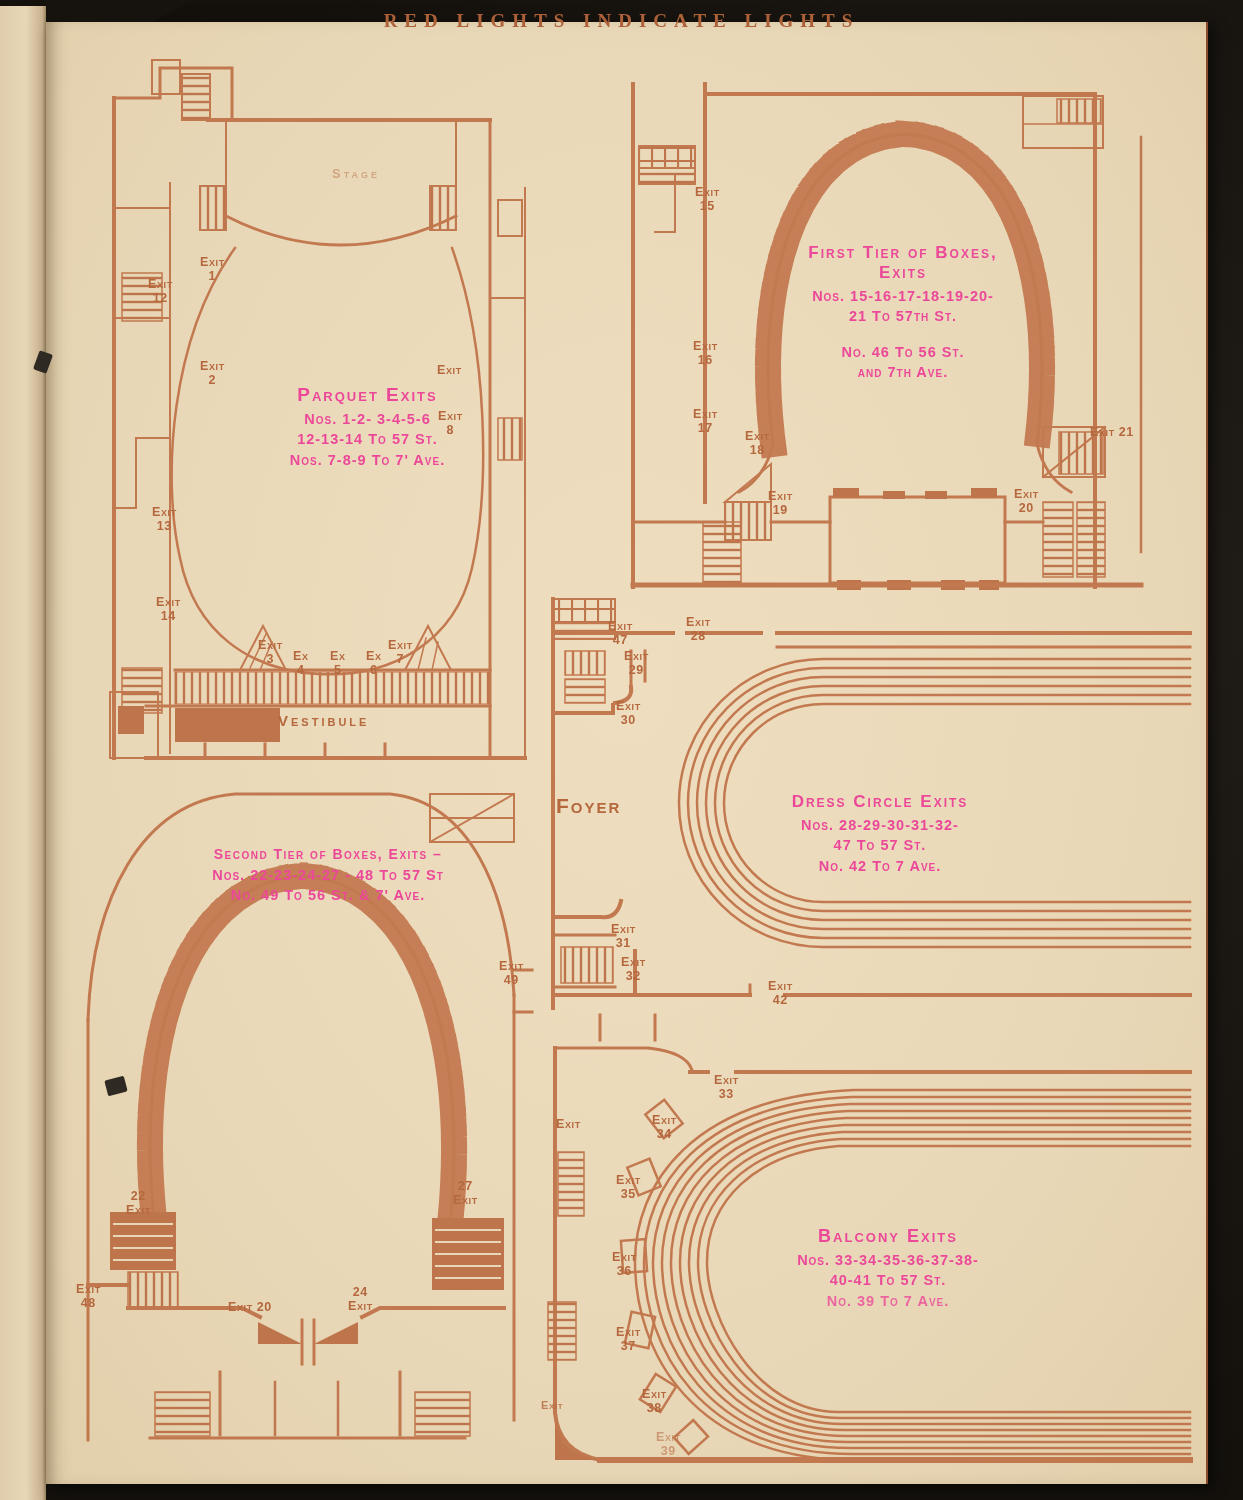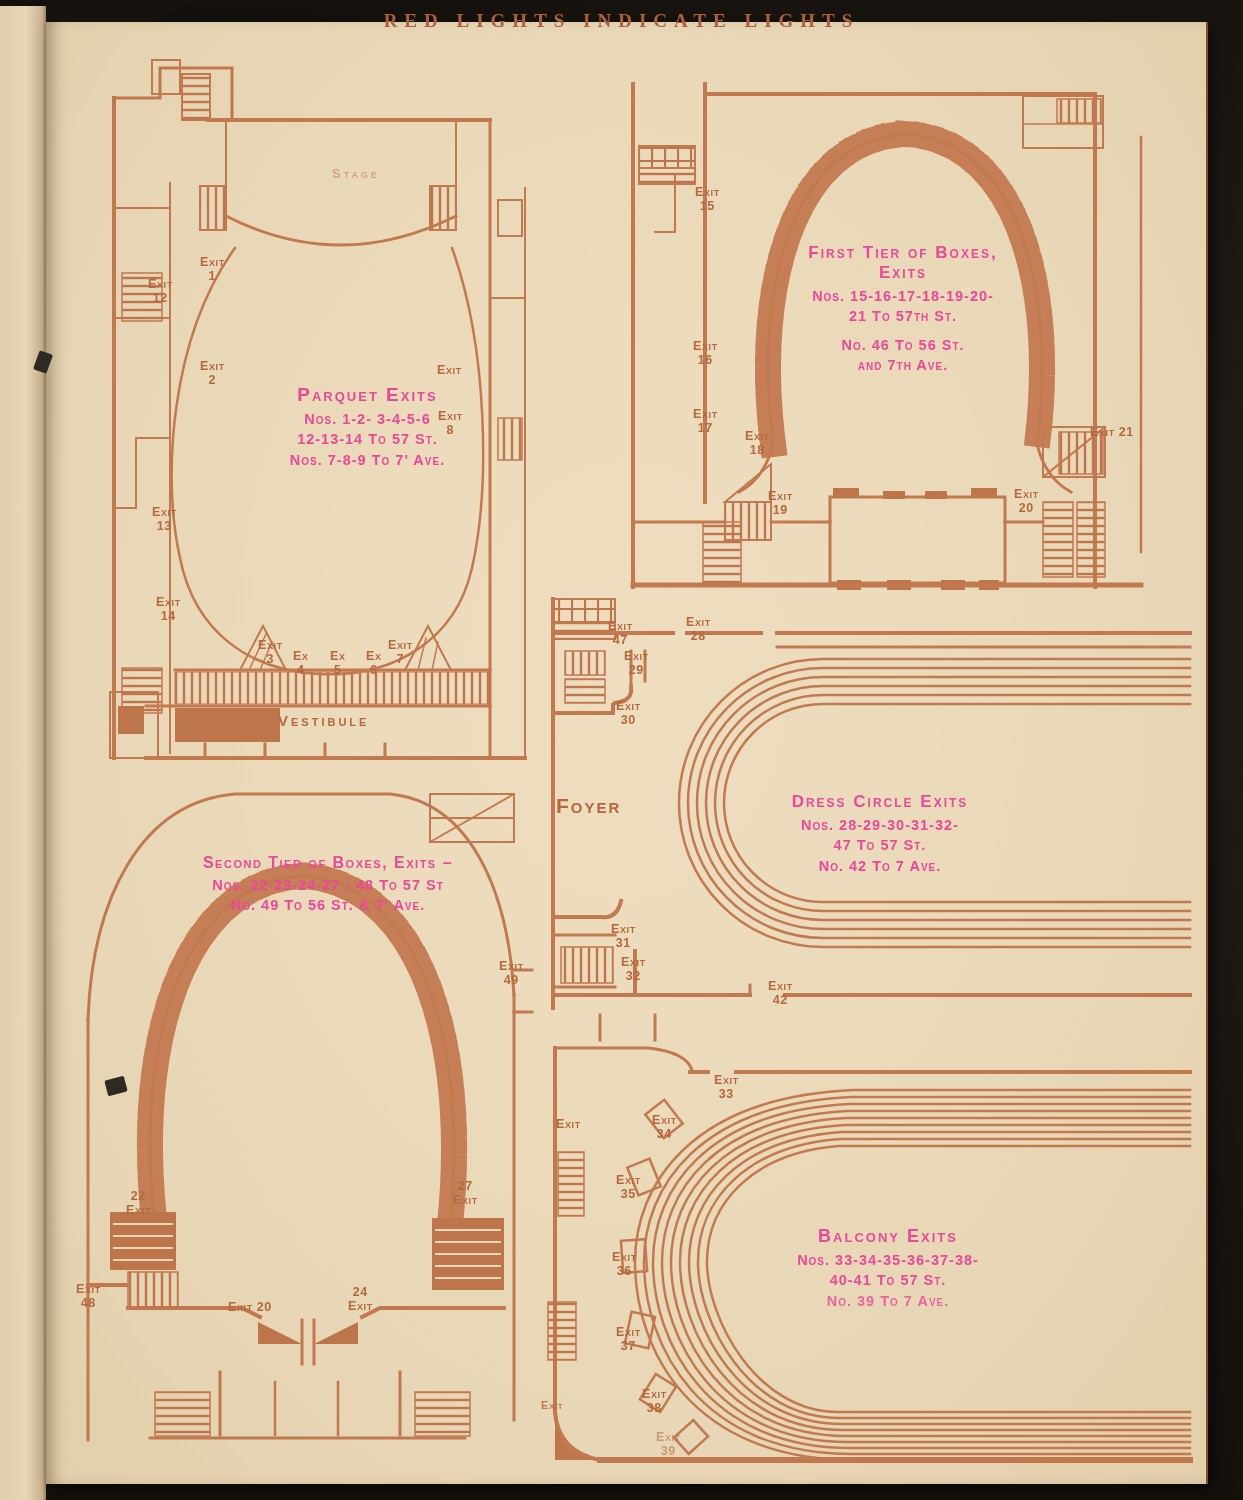--- a/index.html
+++ b/index.html
@@ -291,21 +291,21 @@
 18</div>
 <div class="exit-label" style="left:768px;top:490px;">Exit
 19</div>
 <div class="exit-label" style="left:1014px;top:488px;">Exit
 20</div>
 <div class="exit-label" style="left:1090px;top:426px;">Exit 21</div>
 <div class="caption" style="left:783px;top:243px;width:240px;">
   <span class="cap-title" style="font-size:17px;">First Tier of Boxes, Exits</span>
   <span class="cap-line">Nos. 15-16-17-18-19-20-</span>
   <span class="cap-line">21 To 57th St.</span>
-  <span class="cap-line" style="margin-top:8px;">No. 46 To 56 St.</span>
+  <span class="cap-line" style="margin-top:15px;">No. 46 To 56 St.</span>
   <span class="cap-line">and 7th Ave.</span>
 </div>
 
 <div class="exit-label" style="left:608px;top:620px;">Exit
 47</div>
 <div class="exit-label" style="left:686px;top:616px;">Exit
 28</div>
 <div class="exit-label" style="left:624px;top:650px;">Exit
 29</div>
 <div class="exit-label" style="left:616px;top:700px;">Exit
@@ -329,21 +329,21 @@
 <div class="exit-label" style="left:126px;top:1190px;">22
 Exit</div>
 <div class="exit-label" style="left:453px;top:1180px;">27
 Exit</div>
 <div class="exit-label" style="left:76px;top:1283px;">Exit
 48</div>
 <div class="exit-label" style="left:228px;top:1301px;">Exit 20</div>
 <div class="exit-label" style="left:348px;top:1286px;">24
 Exit</div>
 <div class="caption" style="left:168px;top:846px;width:320px;">
-  <span class="cap-title" style="font-size:16px;letter-spacing:1.5px;margin-top:8px;">Second Tier of Boxes, Exits –</span>
+  <span class="cap-title" style="font-size:14px;letter-spacing:1.5px;">Second Tier of Boxes, Exits –</span>
   <span class="cap-line">Nos. 22-23-24-27 - 48 To 57 St</span>
   <span class="cap-line">No. 49 To 56 St. &amp; 7' Ave.</span>
 </div>
 
 <div class="exit-label" style="left:714px;top:1074px;">Exit
 33</div>
 <div class="exit-label" style="left:556px;top:1118px;">Exit</div>
 <div class="exit-label" style="left:652px;top:1114px;">Exit
 34</div>
 <div class="exit-label" style="left:616px;top:1174px;">Exit

